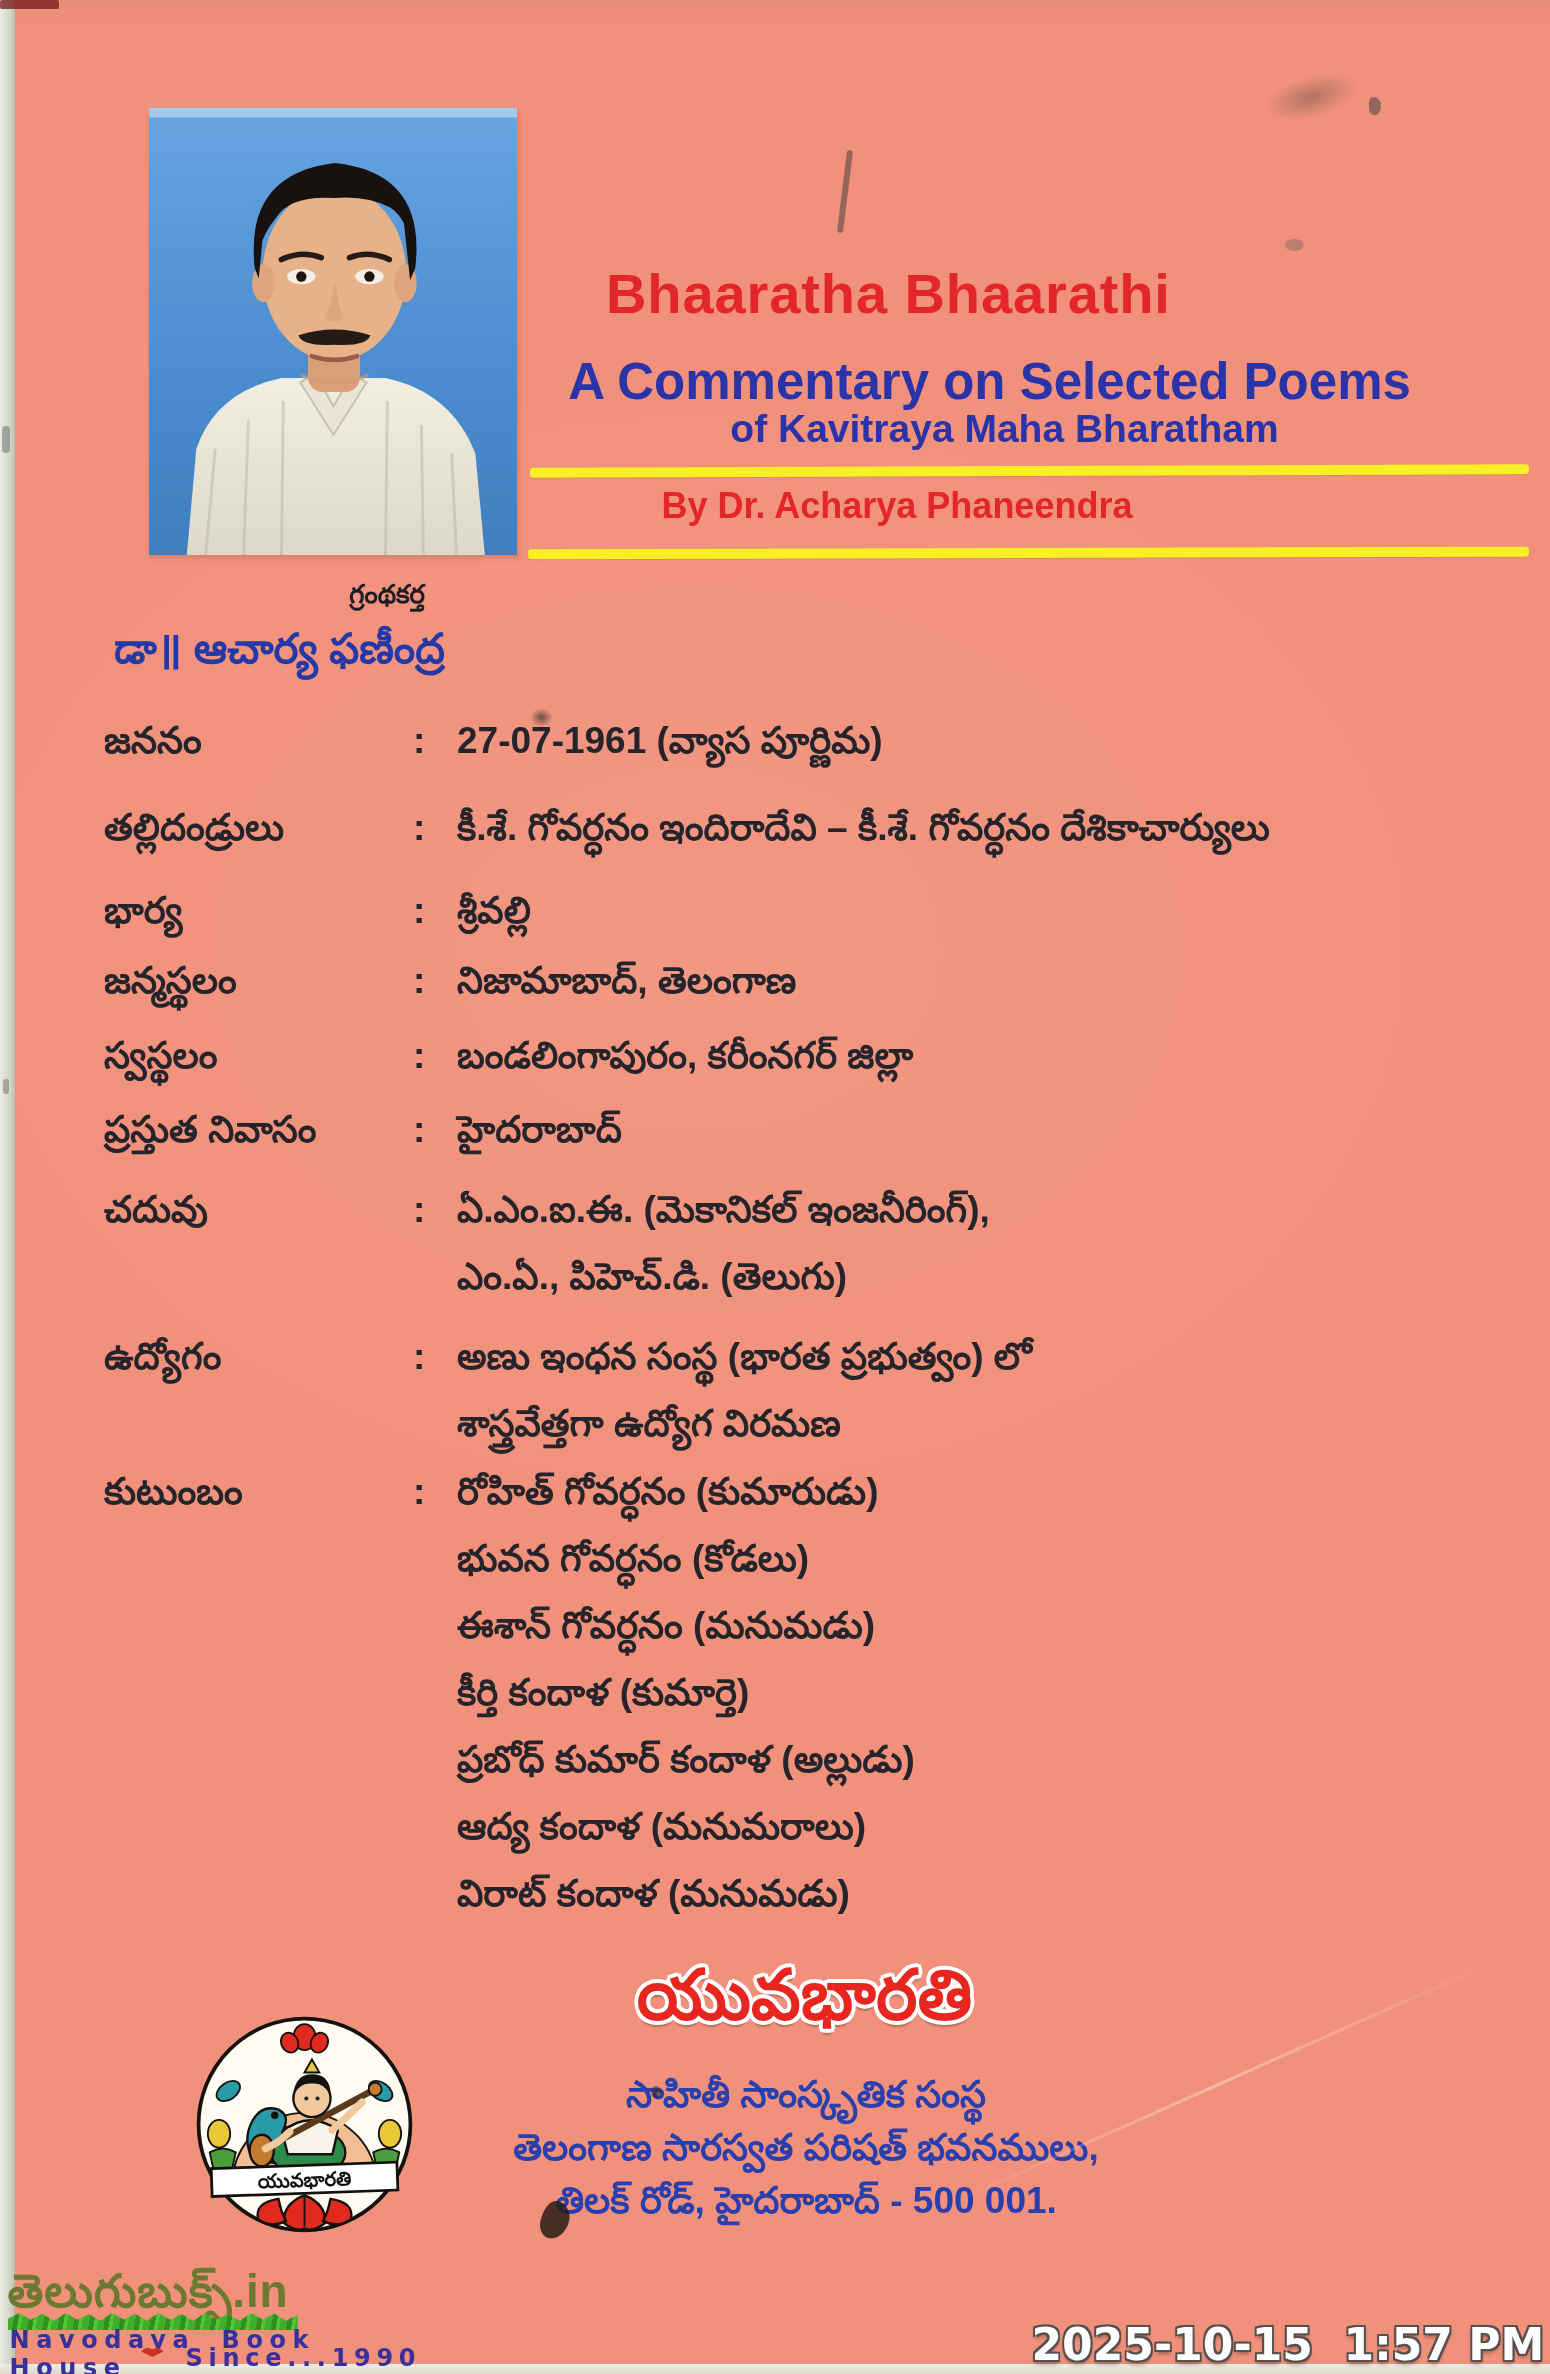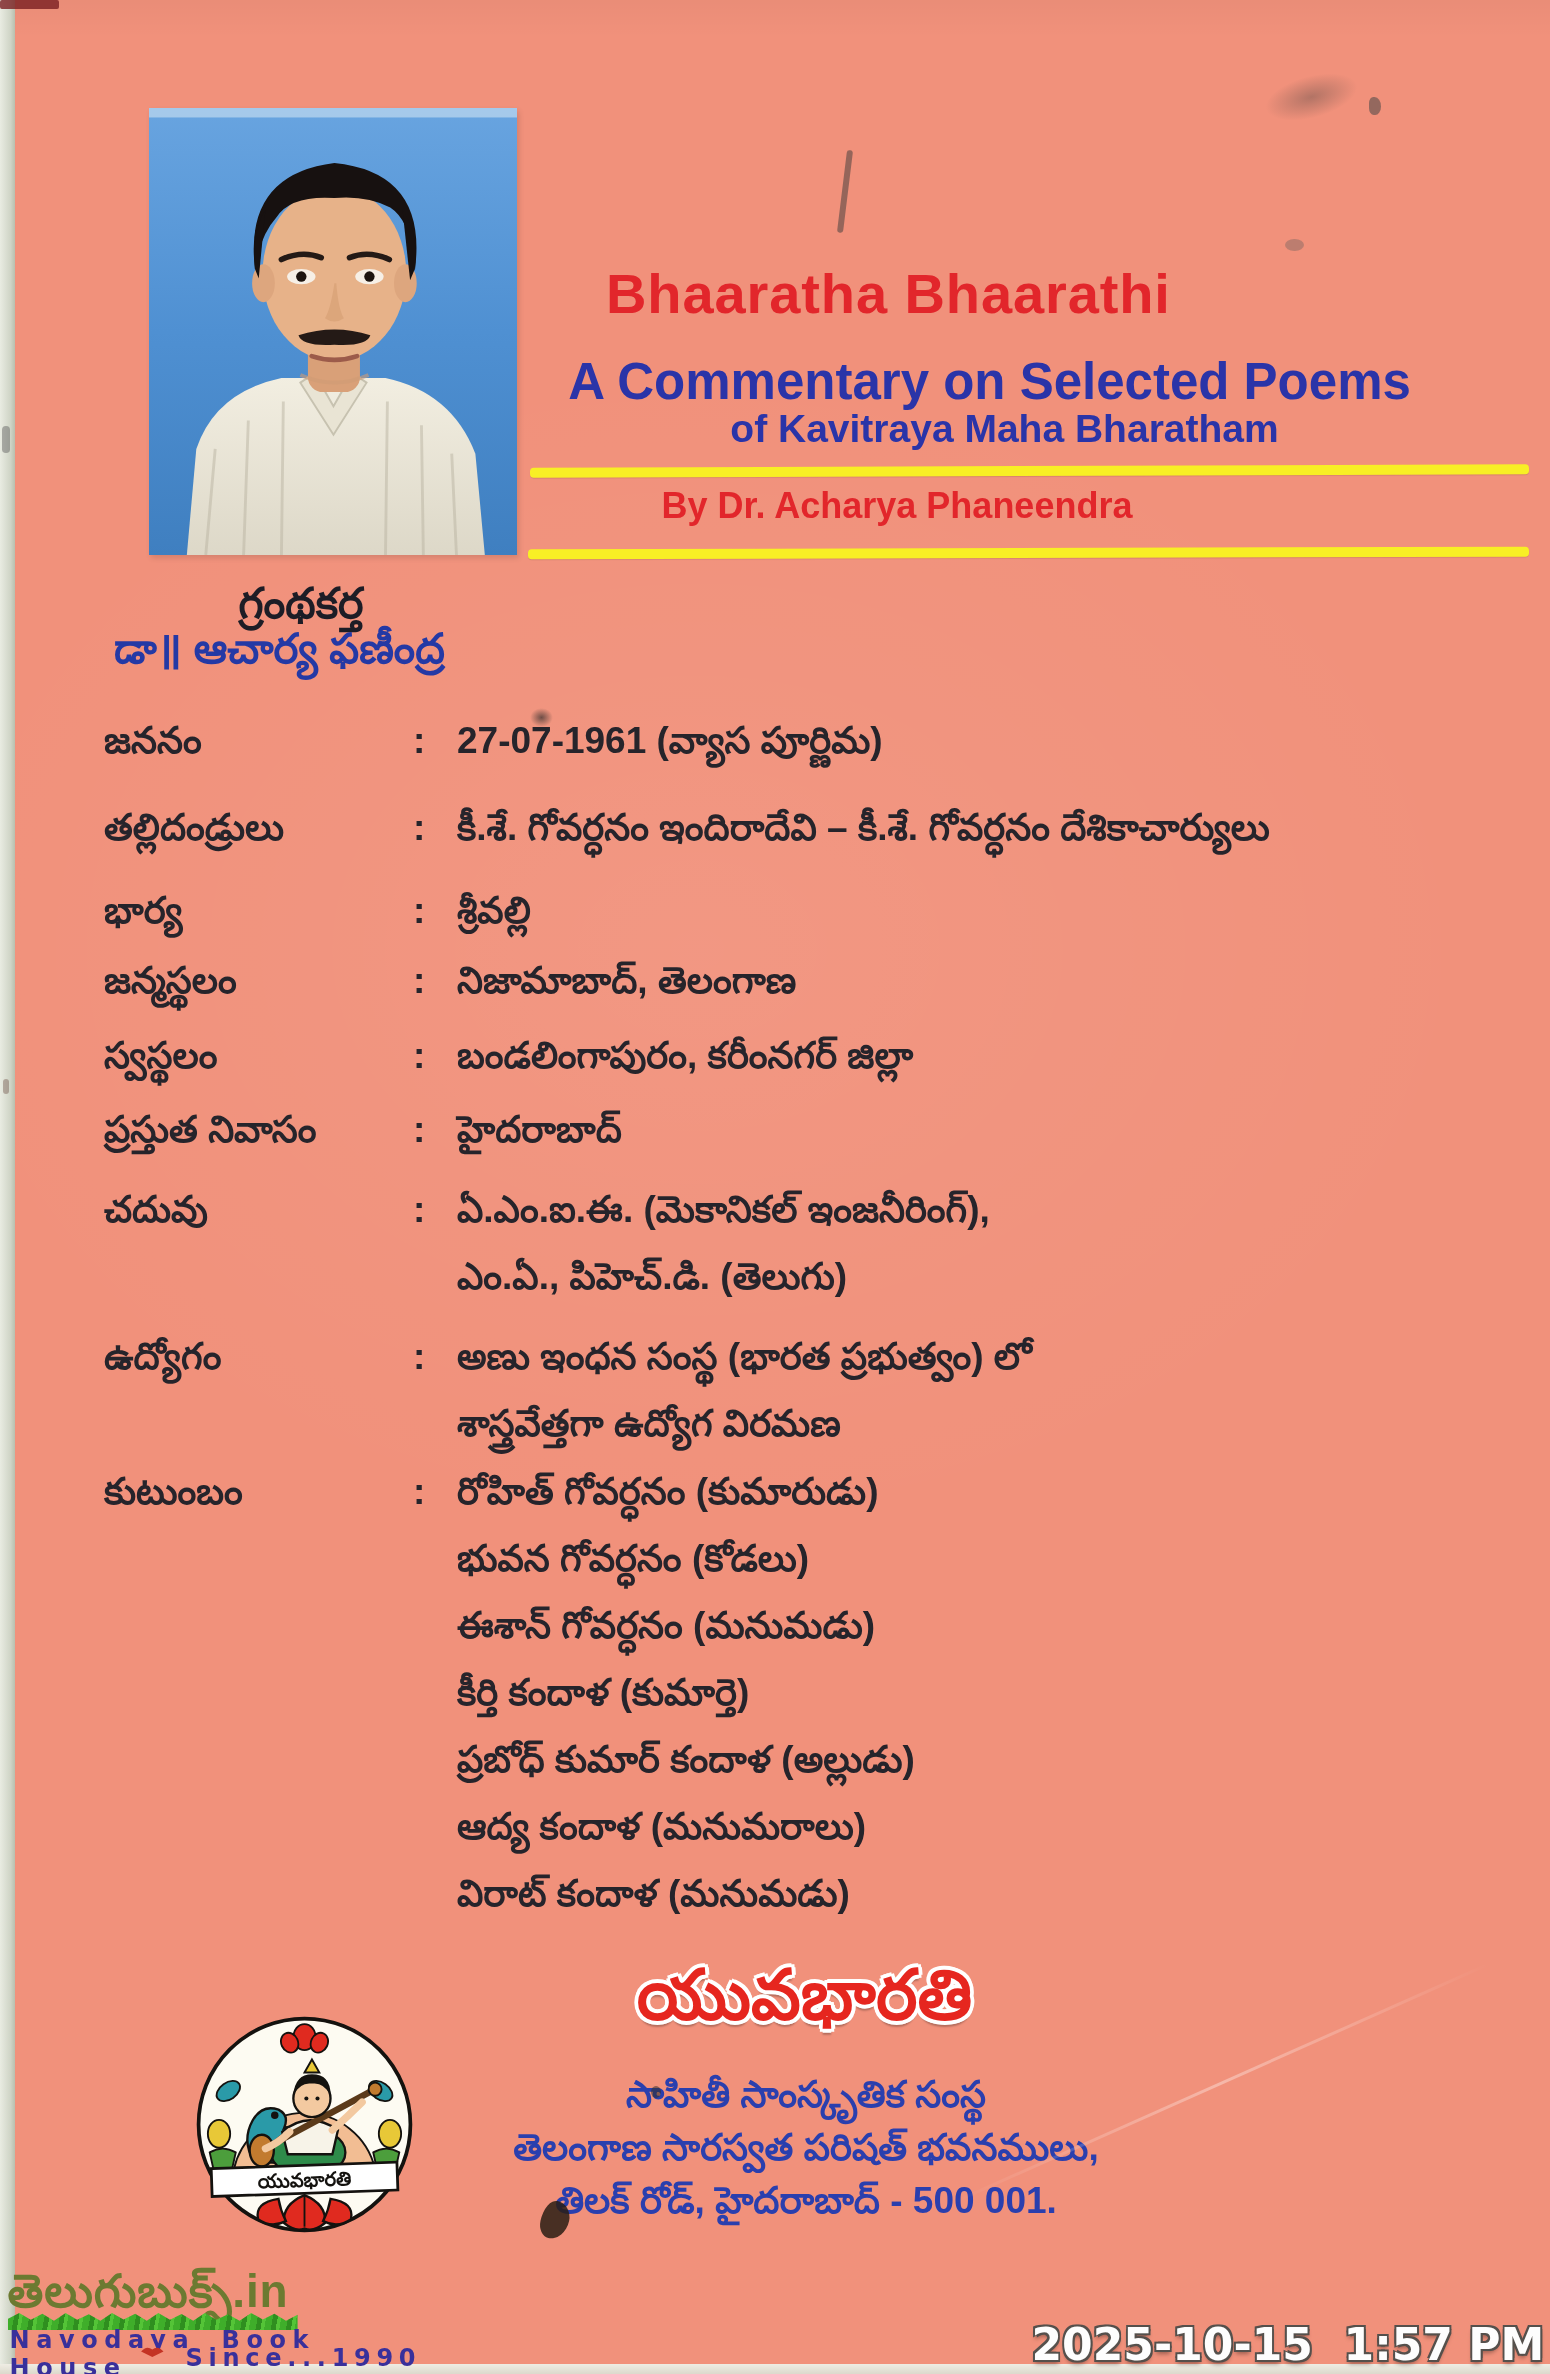--- a/index.html
+++ b/index.html
@@ -10,21 +10,21 @@
       linear-gradient(180deg, rgba(0,0,0,.03) 0, rgba(0,0,0,0) 38px);
     font-family:"Liberation Sans", sans-serif;
   }
   
   .edge-left{position:absolute;left:0;top:0;width:15px;height:2374px;background:linear-gradient(90deg,#e9ece2,#cfd4c6 70%,#b9bfae);}
   .edge-bottom{position:absolute;left:0;bottom:0;width:1550px;height:10.4px;background:linear-gradient(180deg,#efede4,#dcd9cc);}
   
   .photo{position:absolute;left:149px;top:108px;width:368px;height:447px;background:#4f90d2;box-shadow:inset 0 0 0 1.9px rgba(255,255,255,.25), 1.9px 2.8px 5.7px rgba(0,0,0,.12);}
   .photo svg{display:block;width:100%;height:100%;}
   
-  .caption-role{position:absolute;left:159px;top:579px;width:284px;text-align:center;font-size:43px;font-weight:600;color:#1d1d26;}
+  .caption-role{position:absolute;left:141px;top:579px;width:284px;text-align:right;font-size:26px;font-weight:600;color:#1d1d26;}
   .caption-name{position:absolute;left:114px;top:625px;width:379px;font-size:42px;font-weight:bold;color:#2439a5;}
   
   .title{position:absolute;left:606px;top:261px;width:795px;text-align:left;font-size:56px;font-weight:bold;color:#e2262b;letter-spacing:0.9px;}
   .sub1{position:absolute;left:535px;top:352px;width:909px;text-align:center;font-size:51px;font-weight:bold;color:#2a34a8;}
   .sub2{position:absolute;left:550px;top:407px;width:909px;text-align:center;font-size:39px;font-weight:bold;color:#2a34a8;}
   .yline{position:absolute;height:9.5px;background:#f8ef25;border-radius:3.8px;box-shadow:0 0.9px 0.9px rgba(0,0,0,.1);}
   .yline1{left:530px;top:466px;width:999px;transform:rotate(-.2deg);}
   .yline2{left:528px;top:548px;width:1001px;transform:rotate(-.15deg);}
   .byline{position:absolute;left:471px;top:485px;width:852px;text-align:center;font-size:36px;font-weight:bold;color:#e2262b;}
   

